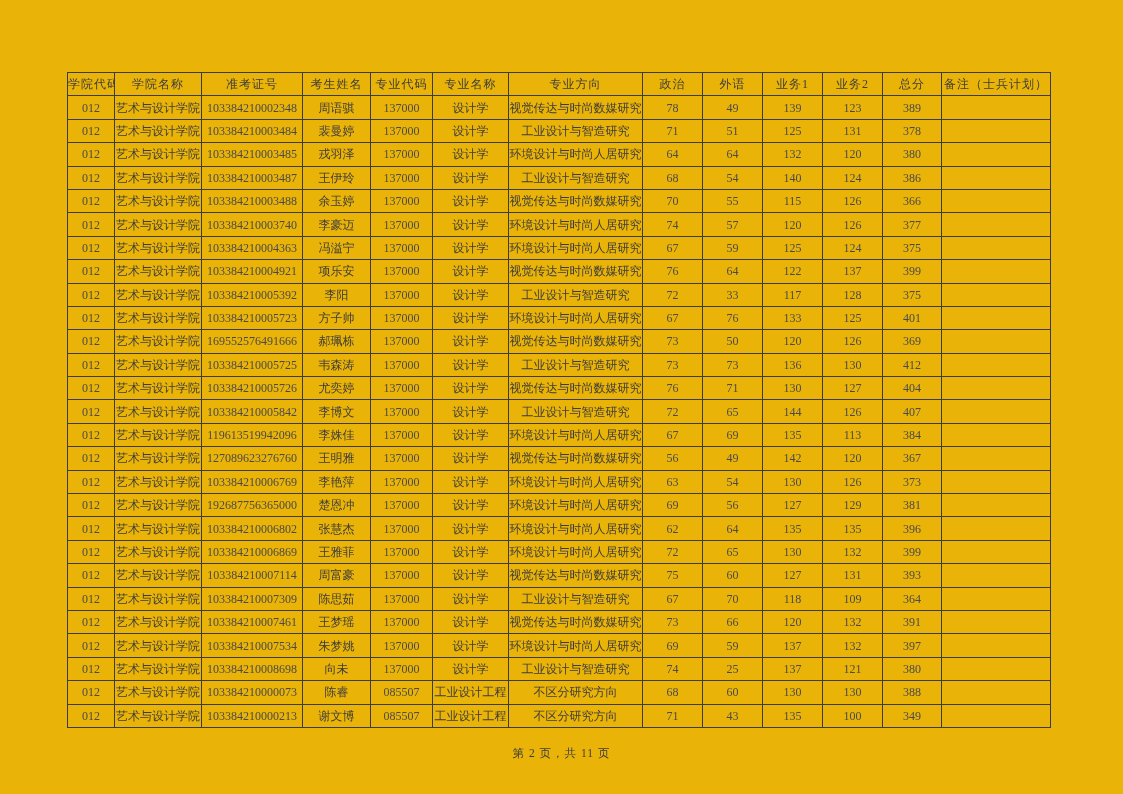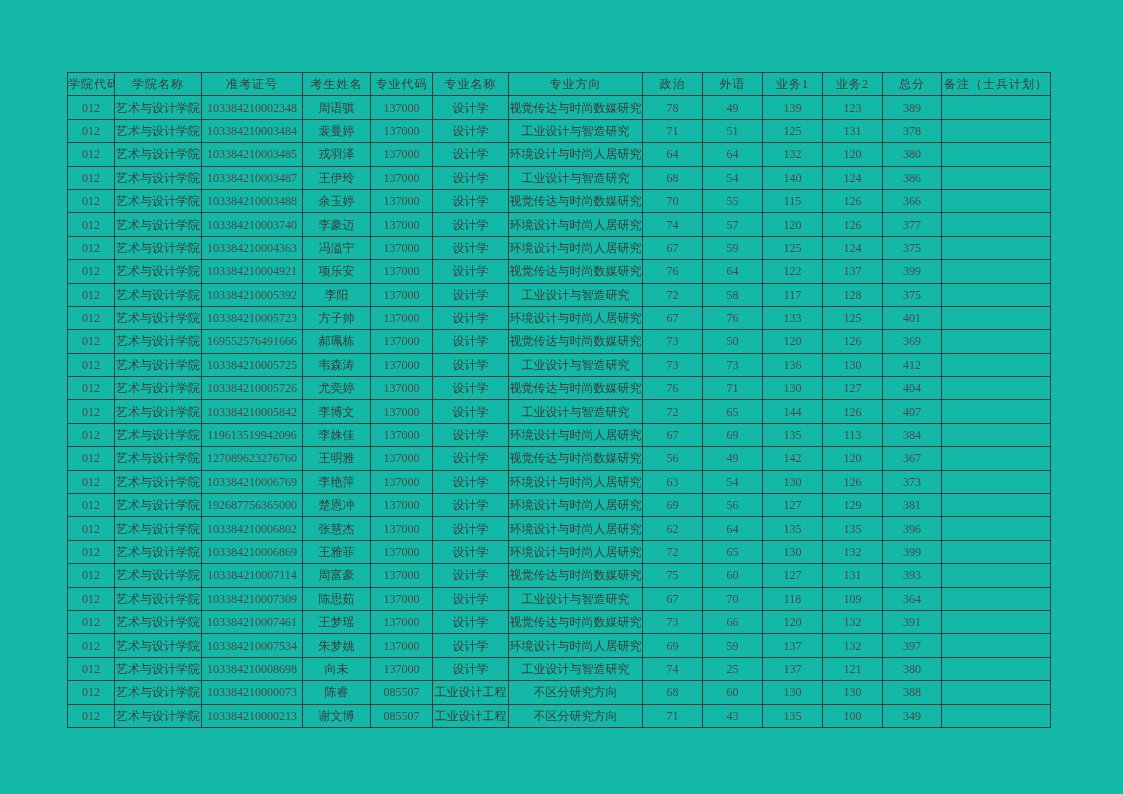--- a/index.html
+++ b/index.html
@@ -7,21 +7,21 @@
     padding: 0;
     background: #ffffff;
     width: 1123px;
     height: 794px;
     font-family: "Liberation Serif", "DejaVu Serif", serif;
   }
   .page {
     position: relative;
     width: 1123px;
     height: 794px;
-    background: #14b8a6;
+    background: #eab308;
     overflow: hidden;
   }
   table.score-table {
     position: absolute;
     left: 67px;
     top: 72px;
     width: 983px;
     border-collapse: collapse;
     table-layout: fixed;
     border: 1.5px solid #3c3c3c;
@@ -217,21 +217,21 @@
         </tr>
         <tr>
           <td class="num">012</td>
           <td>艺术与设计学院</td>
           <td class="num">103384210005392</td>
           <td>李阳</td>
           <td class="num">137000</td>
           <td>设计学</td>
           <td>工业设计与智造研究</td>
           <td class="num">72</td>
-          <td class="num">58</td>
+          <td class="num">33</td>
           <td class="num">117</td>
           <td class="num">128</td>
           <td class="num">375</td>
           <td></td>
         </tr>
         <tr>
           <td class="num">012</td>
           <td>艺术与设计学院</td>
           <td class="num">103384210005723</td>
           <td>方子帅</td>
@@ -495,13 +495,14 @@
           <td>不区分研究方向</td>
           <td class="num">71</td>
           <td class="num">43</td>
           <td class="num">135</td>
           <td class="num">100</td>
           <td class="num">349</td>
           <td></td>
         </tr>
       </tbody>
   </table>
+  <div class="footer">第 2 页，共 11 页</div>
 </div>
 
 </body></html>

